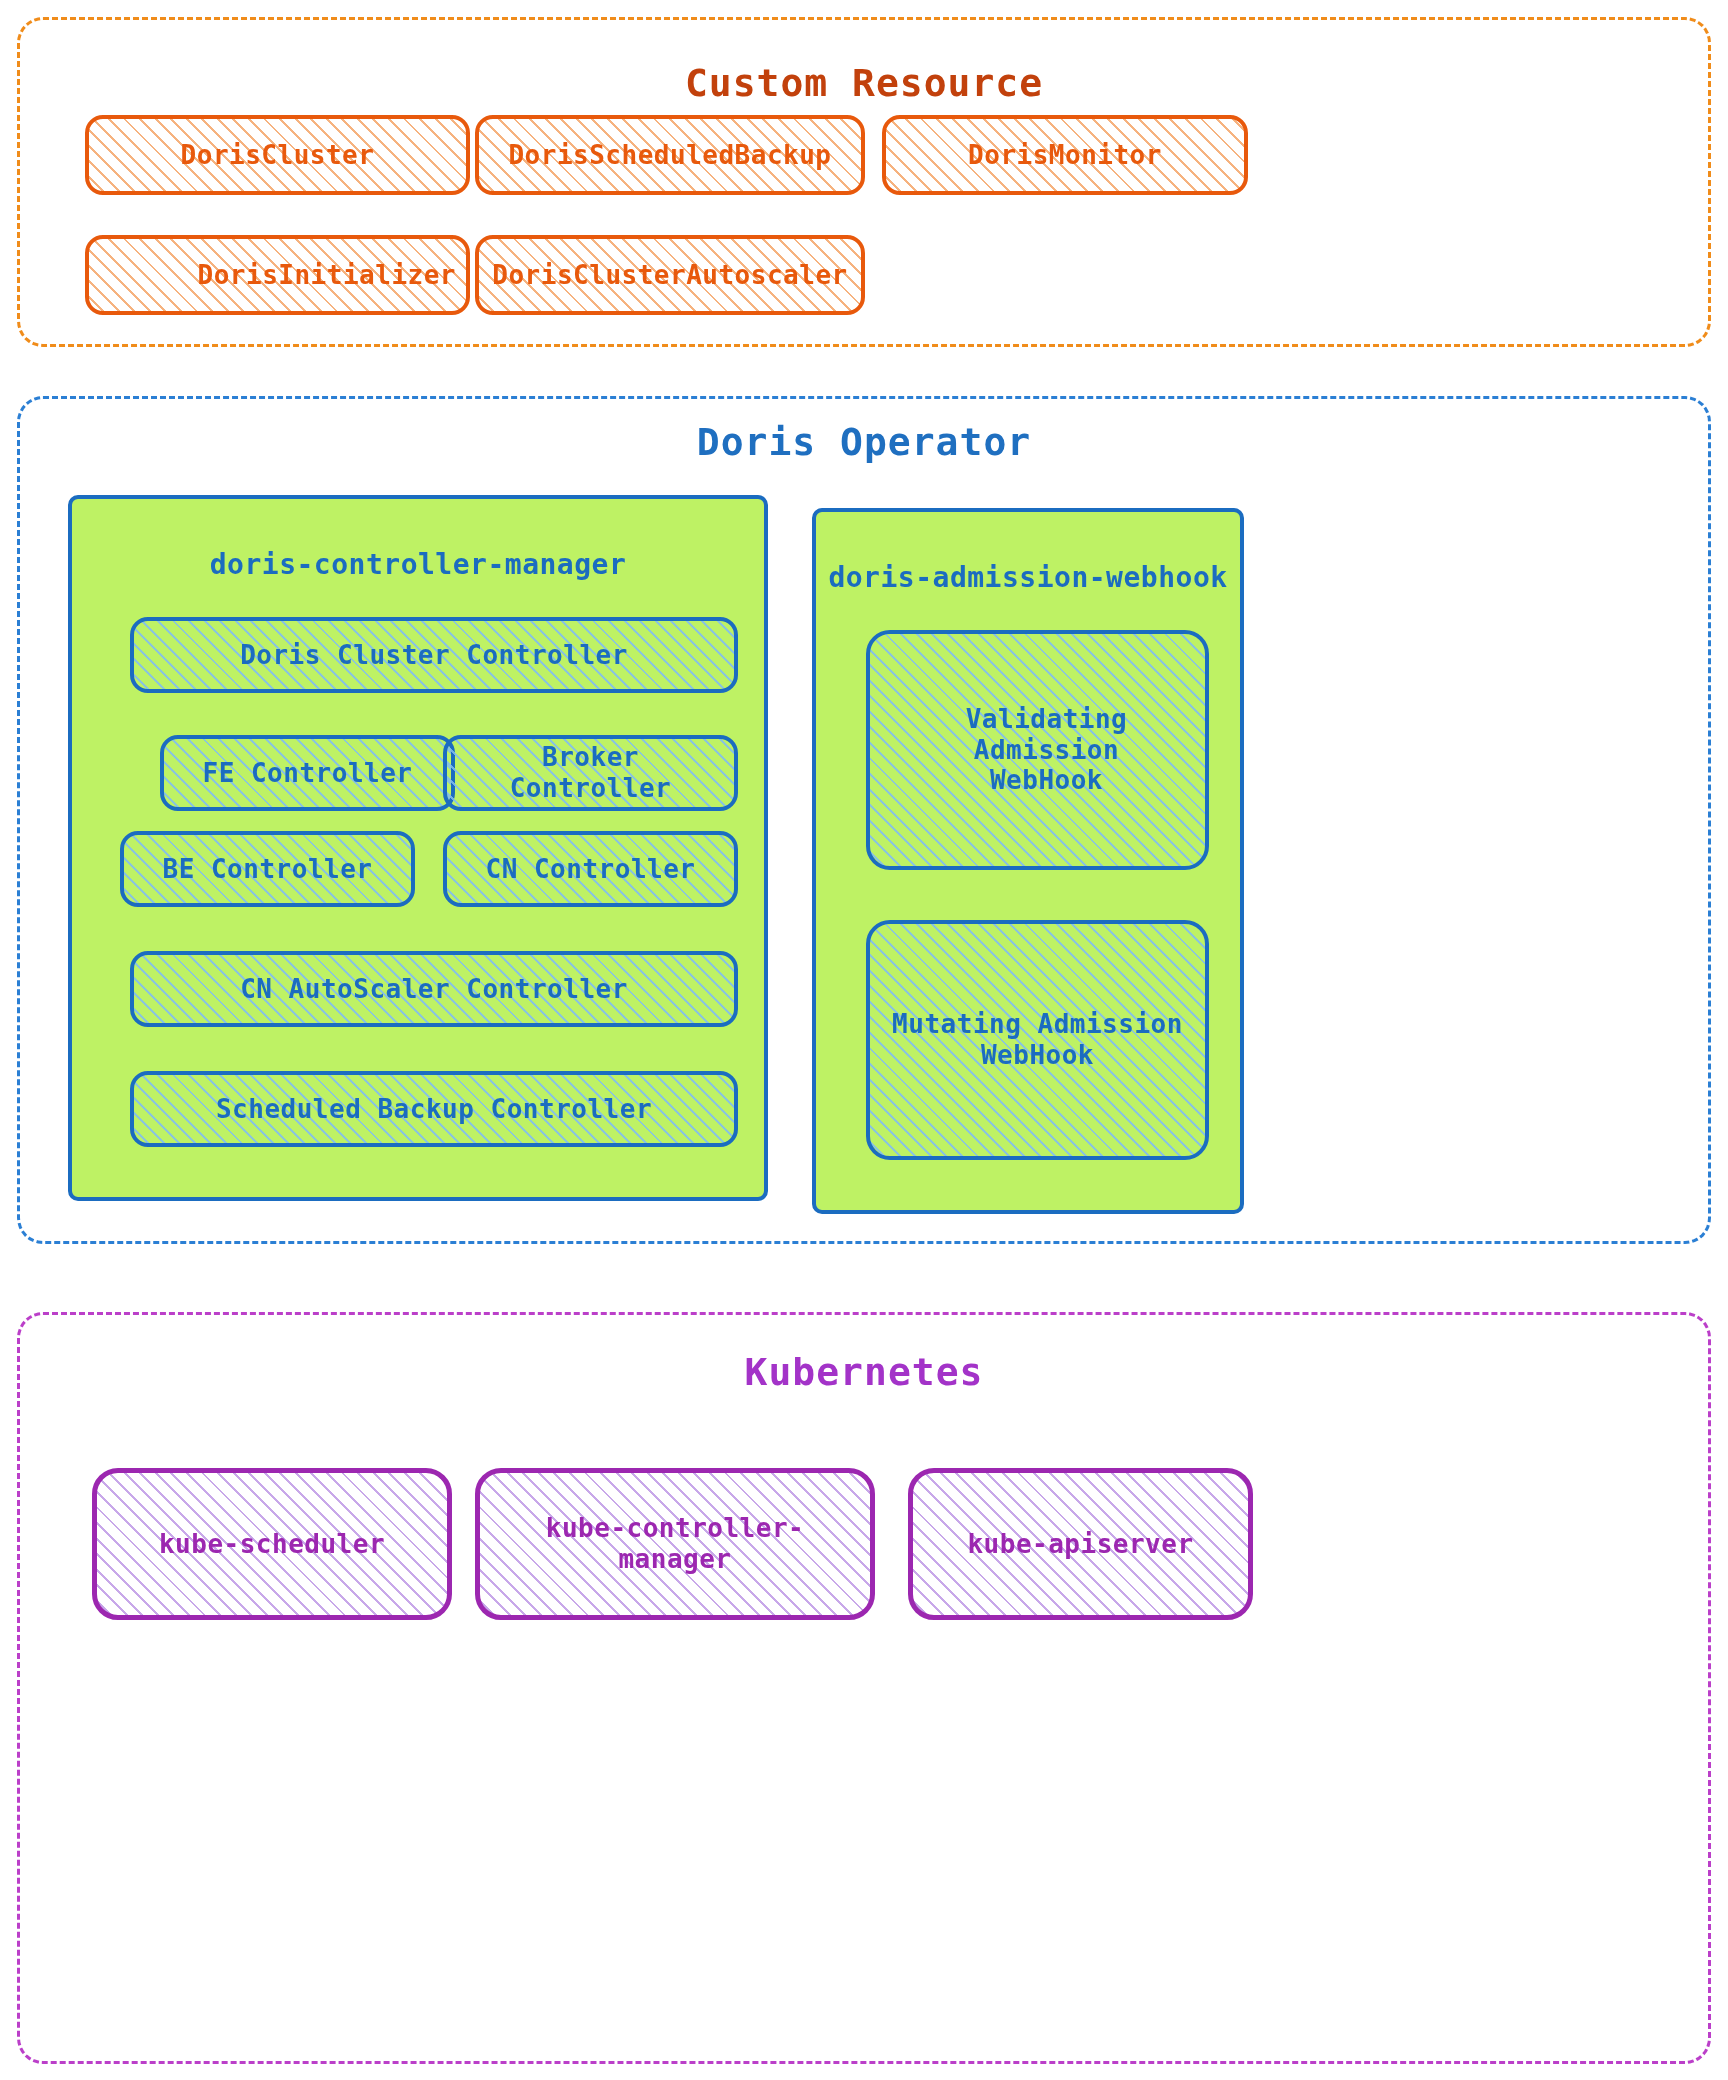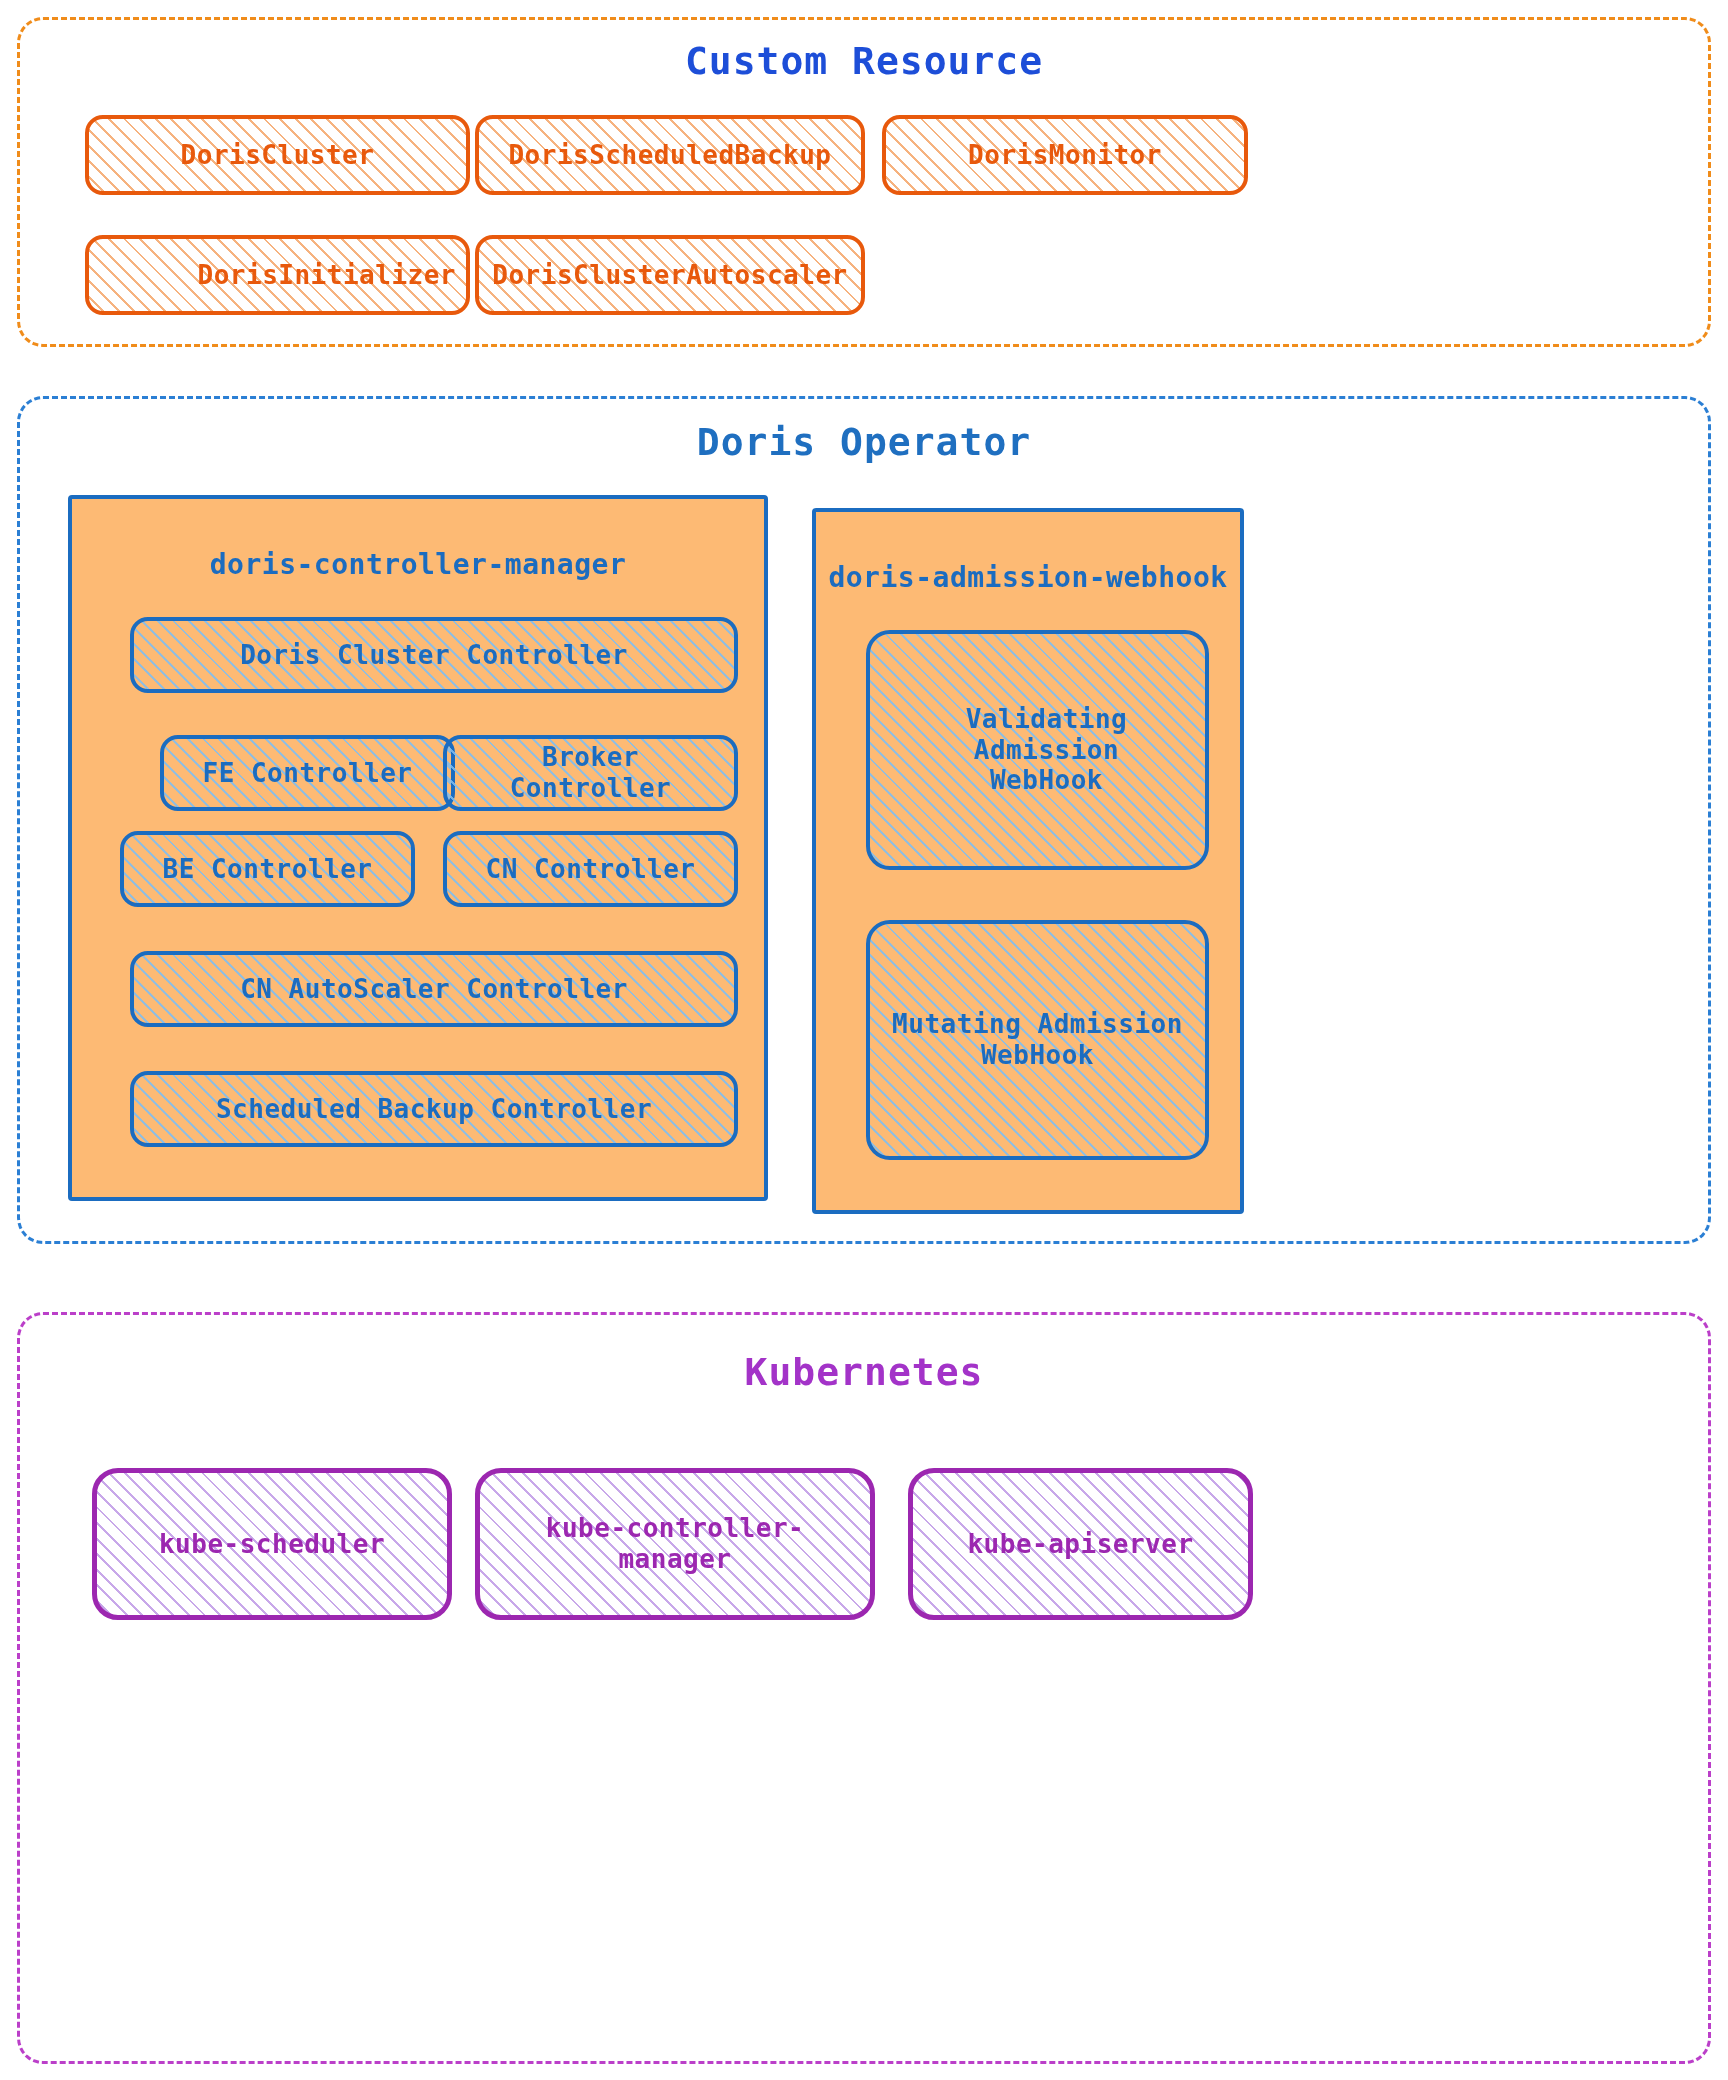--- a/index.html
+++ b/index.html
@@ -45,21 +45,21 @@
   }
   #group-doris-operator {
     left: 17px;  top: 396px; width: 1694px; height: 848px;
     border-color: #2b7fd4;
   }
   #group-kubernetes {
     left: 17px;  top: 1312px; width: 1694px; height: 752px;
     border-color: #bb3fc9;
   }
 
-  #title-custom-resource { color: #1d4ed8; margin-top: 22px; }
+  #title-custom-resource { color: #c2410c; margin-top: 44px; }
   #title-doris-operator  { color: #1f6fc0; margin-top: 24px; }
   #title-kubernetes      { color: #a333c8; margin-top: 38px; }
 
   
   .node {
     position: absolute;
     box-sizing: border-box;
     border-style: solid;
     border-width: 4px;
     border-radius: 18px;
@@ -117,22 +117,22 @@
       rgba(186,146,228,0.8) 11px
     );
   }
   .node.k8s .label { color: #9c27b0; }
 
   
   .panel {
     position: absolute;
     box-sizing: border-box;
     border: 4px solid #1b6cc0;
-    border-radius: 4px;
-    background: #fdba74;
+    border-radius: 10px;
+    background: #bef264;
   }
   .panel-title {
     text-align: center;
     font-size: 28px;
     font-weight: 700;
     color: #1b6cc0;
     margin-top: 52px;
     letter-spacing: 0.5px;
     line-height: 1;
   }

